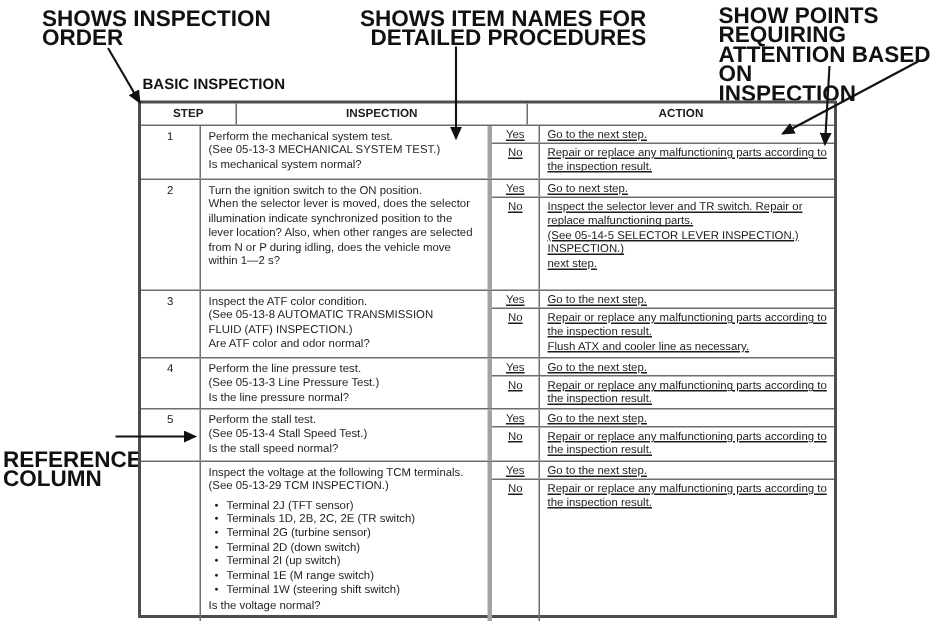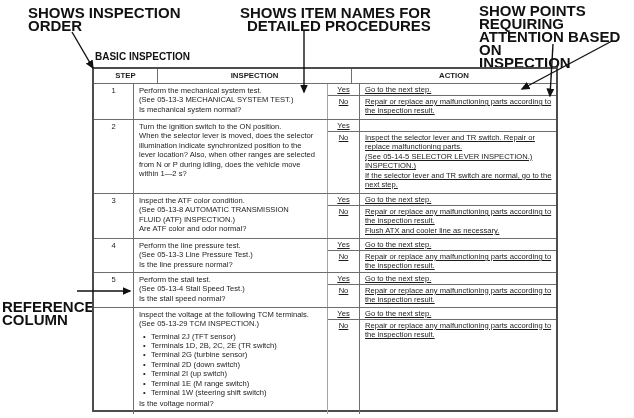--- a/index.html
+++ b/index.html
@@ -25,21 +25,21 @@
   }
   .thead{display:flex;height:15px;border-bottom:1px solid #6e6e6e;box-sizing:border-box;}
   .thead .hcell{display:flex;align-items:center;justify-content:center;font-weight:bold;font-size:7.8px;box-sizing:border-box;}
   .hcell.h-step{width:64px;border-right:1px solid #6e6e6e;}
   .hcell.h-insp{width:194px;border-right:1px solid #6e6e6e;}
   .hcell.h-action{flex:1;}
   .trow{display:flex;box-sizing:border-box;border-top:1px solid #6e6e6e;}
   .trow:first-child{border-top:none;}
   .cell-step{width:40px;border-right:1px solid #6e6e6e;box-sizing:border-box;
     text-align:center;padding-top:2px;}
-  .cell-insp{width:194px;border-right:1px solid #a3a3a3;box-sizing:border-box;
+  .cell-insp{width:194px;border-right:3px solid #a3a3a3;box-sizing:border-box;
     padding:2px 3px 1px 5px;overflow:hidden;}
   .branches{flex:1;display:flex;flex-direction:column;box-sizing:border-box;text-decoration:underline;}
   .branch{display:flex;box-sizing:border-box;}
   .branch.no{border-top:1px solid #6e6e6e;flex:1;}
   .branch.yes{height:11px;}
   .b-ans{width:32px;border-right:1px solid #6e6e6e;box-sizing:border-box;
     text-align:center;padding-top:1px;}
   .b-act{flex:1;padding:1px 2px 1px 5px;overflow:hidden;}
   .tline{white-space:nowrap;}
   .bullets{margin:3px 0 2px 0;}
@@ -112,29 +112,31 @@
             <div class="tline">Turn the ignition switch to the ON position.</div>
             <div class="tline">When the selector lever is moved, does the selector</div>
             <div class="tline">illumination indicate synchronized position to the</div>
             <div class="tline">lever location? Also, when other ranges are selected</div>
             <div class="tline">from N or P during idling, does the vehicle move</div>
             <div class="tline">within 1—2 s?</div>
           </div>
           <div class="branches">
             <div class="branch yes">
               <div class="b-ans">Yes</div>
+              <div class="b-act">
+                <div class="tline">Go to next step.</div>
+              </div>
             </div>
             <div class="branch no">
               <div class="b-ans">No</div>
               <div class="b-act">
                 <div class="tline">Inspect the selector lever and TR switch. Repair or</div>
                 <div class="tline">replace malfunctioning parts.</div>
                 <div class="tline">(See 05-14-5 SELECTOR LEVER INSPECTION.)</div>
                 <div class="tline">INSPECTION.)</div>
-                <div class="tline">If the selector lever and TR switch are normal, go to the</div>
                 <div class="tline">next step.</div>
               </div>
             </div>
           </div>
         </div>
         <div class="trow" style="min-height: 45px;">
           <div class="cell-step">3</div>
           <div class="cell-insp">
             <div class="tline">Inspect the ATF color condition.</div>
             <div class="tline">(See 05-13-8 AUTOMATIC TRANSMISSION</div>

